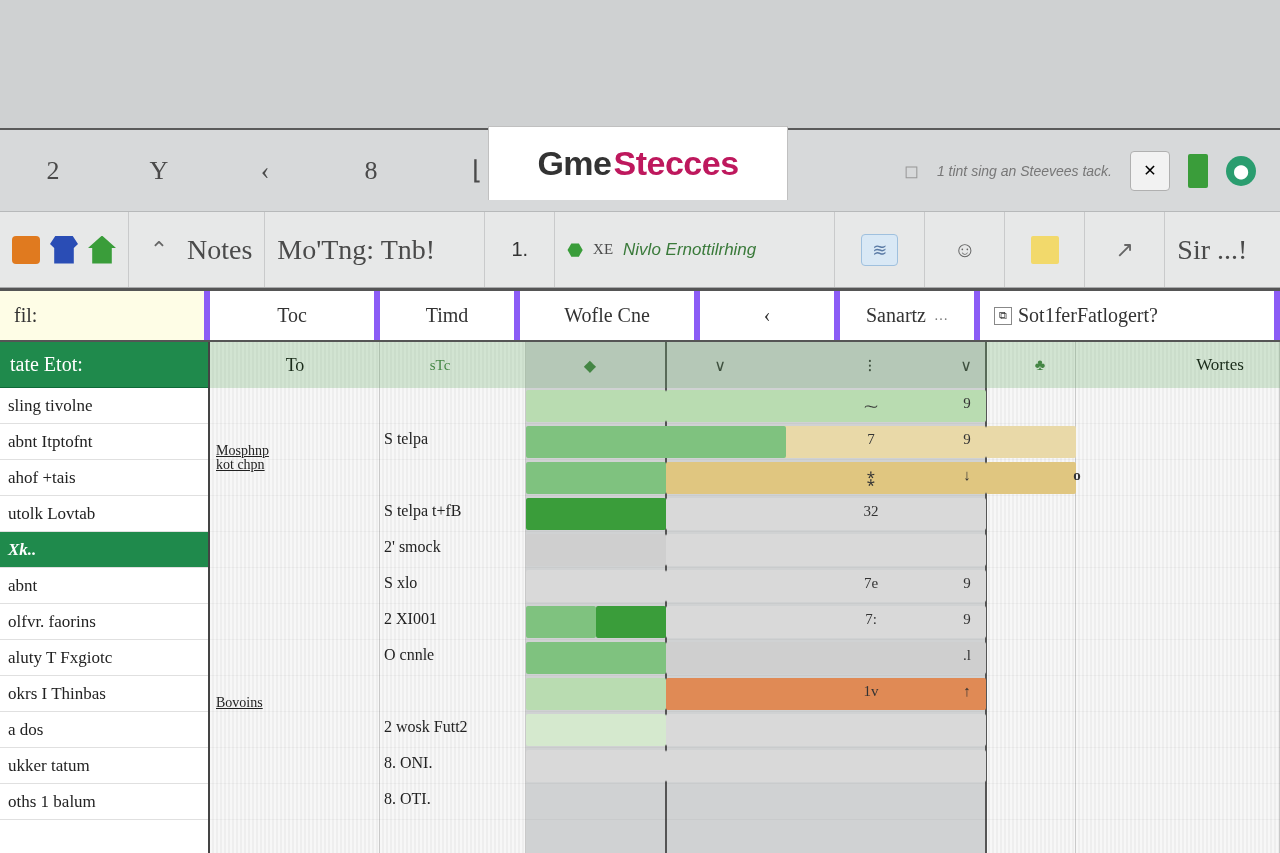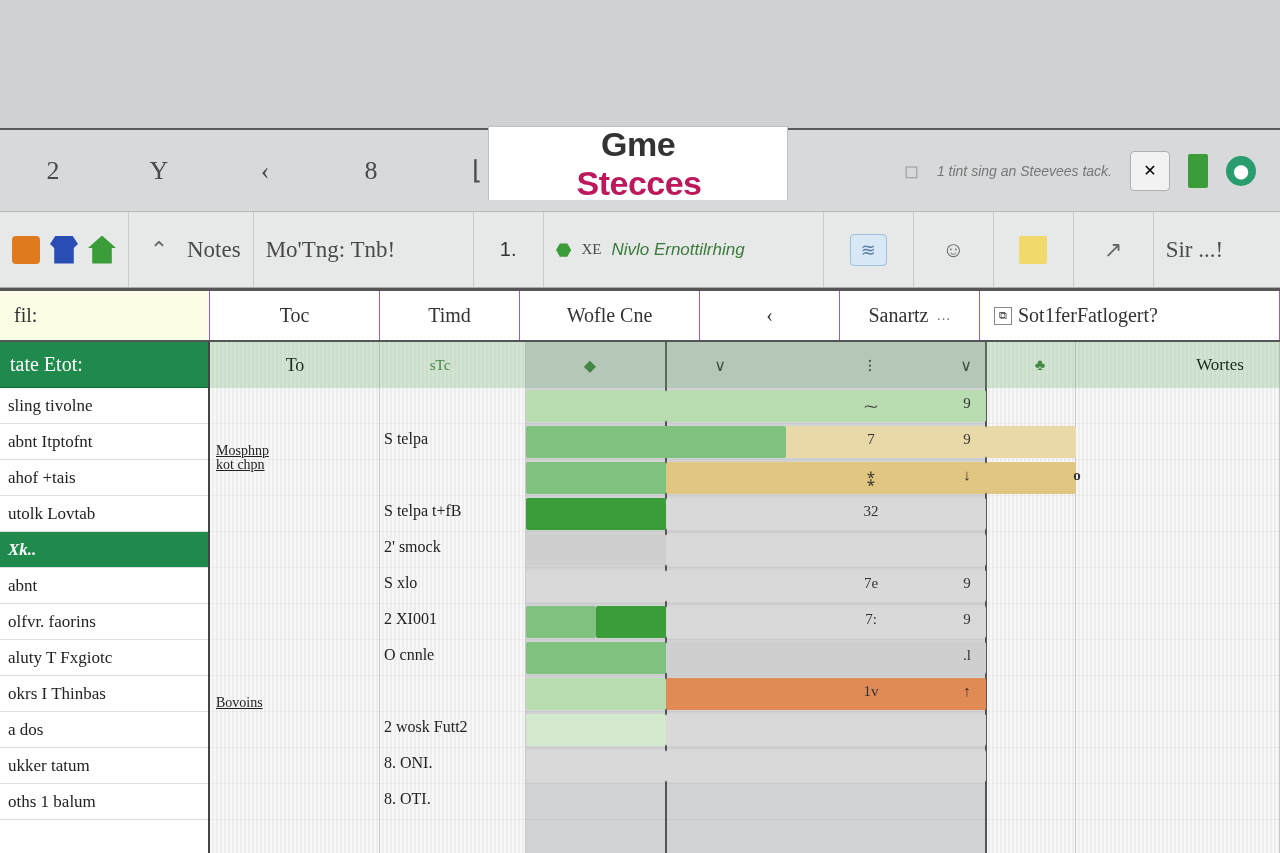--- a/index.html
+++ b/index.html
@@ -5,46 +5,46 @@
   * { box-sizing: border-box; margin: 0; padding: 0; }
   html, body { width: 1280px; height: 853px; overflow: hidden; font-family: "Segoe UI", Arial, sans-serif; background: #d0d2d3; }
   .frame { position: absolute; inset: 0; background: #d0d2d3; }
 
   
   .top-empty { height: 130px; background: #cfd1d2; border-bottom: 2px solid #5a5a5a; }
 
   
   .title-row { position: relative; height: 82px; background: #d7d9da; border-bottom: 1px solid #b7b9ba; display: flex; align-items: center; }
   .title-row .glyph { width: 106px; text-align: center; font-size: 26px; color: #4a4a4a; font-family: Georgia, serif; }
-  .title-tab { position: absolute; left: 488px; top: -4px; width: 300px; height: 74px; background: #ffffff; border: 1px solid #c0c0c0; border-bottom: none; display: flex; align-items: center; justify-content: center; flex-direction: column; }
+  .title-tab { position: absolute; left: 488px; top: -4px; width: 300px; height: 74px; background: #ffffff; border: 1px solid #c0c0c0; border-bottom: none; display: flex; align-items: center; justify-content: center; }
   .title-tab span { font-size: 34px; font-weight: 600; letter-spacing: -0.5px; }
   .title-tab .t1 { color: #333; }
   .title-tab .t2 { color: #be185d; padding-left: 2px; }
   .right-widgets { position: absolute; right: 0; top: 0; height: 100%; display: flex; align-items: center; gap: 18px; padding-right: 24px; }
   .hint-text { font-size: 14px; color: #777; font-style: italic; }
   .mini-box { width: 40px; height: 40px; border: 1px solid #b0b0b0; border-radius: 4px; background: #f2f2f2; display: flex; align-items: center; justify-content: center; }
   .mini-green { width: 20px; height: 34px; background: #3a9d3a; border-radius: 2px; }
   .mini-circle { width: 30px; height: 30px; border-radius: 50%; background: #2a9d6f; display: flex; align-items: center; justify-content: center; color: #fff; font-size: 14px; }
 
   
   .toolbar { height: 76px; background: #e7e8e8; border-bottom: 1px solid #a9aaab; display: flex; align-items: center; position: relative; }
   .tool-group { display: flex; align-items: center; height: 100%; padding: 0 12px; border-right: 1px solid #c9cacb; gap: 10px; }
   .tool-icon { width: 28px; height: 28px; border-radius: 4px; }
   .orange-sq { background: #e07a1f; }
   .blue-shirt { background: #2a4db5; clip-path: polygon(20% 0,80% 0,100% 30%,85% 45%,85% 100%,15% 100%,15% 45%,0 30%); }
   .green-house { background: #3a9d3a; clip-path: polygon(50% 0,100% 45%,85% 45%,85% 100%,15% 100%,15% 45%,0 45%); }
-  .tool-label { font-size: 23px; color: #4a4a4a; font-family: Georgia, serif; }
+  .tool-label { font-size: 28px; color: #4a4a4a; font-family: Georgia, serif; }
   .tool-num { font-size: 20px; color: #333; padding: 0 8px; }
   .highlight-tool { background: #d9e8f5; border: 1px solid #9fc0de; border-radius: 4px; padding: 4px 10px; }
   .green-label { color: #3a7a3a; font-style: italic; font-size: 17px; }
   .thin-icon { width: 36px; height: 36px; display: flex; align-items: center; justify-content: center; font-size: 22px; color: #666; }
 
   
   .col-headers { height: 54px; background: #ffffff; border-top: 3px solid #555; border-bottom: 2px solid #555; display: flex; }
-  .ch { border-right: 1px solid #8b5cf6; display: flex; align-items: center; justify-content: center; font-size: 20px; font-family: Georgia, serif; color: #333; }
+  .ch { border-right: 6px solid #8b5cf6; display: flex; align-items: center; justify-content: center; font-size: 20px; font-family: Georgia, serif; color: #333; }
   .ch.left { justify-content: flex-start; padding-left: 14px; }
   .ch .sub { font-size: 14px; color: #777; margin-left: 8px; }
   .filter-icon { width: 18px; height: 18px; border: 1px solid #888; margin-right: 6px; display: inline-flex; align-items: center; justify-content: center; font-size: 11px; }
 
   
   .body-wrap { position: absolute; top: 342px; left: 0; right: 0; bottom: 0; display: flex; }
   .sidebar { width: 210px; background: #fff; border-right: 2px solid #444; position: relative; }
   .sb-header { height: 46px; background: #1f8a4c; color: #fff; font-family: Georgia, serif; font-size: 20px; display: flex; align-items: center; padding-left: 10px; border-bottom: 1px solid #0e6a38; }
   .sb-row { height: 36px; border-bottom: 1px solid #e0e0e0; font-family: Georgia, serif; font-size: 17px; color: #222; display: flex; align-items: center; padding-left: 8px; }
   .sb-row.section { background: #1f8a4c; color: #fff; font-style: italic; font-weight: 600; }

